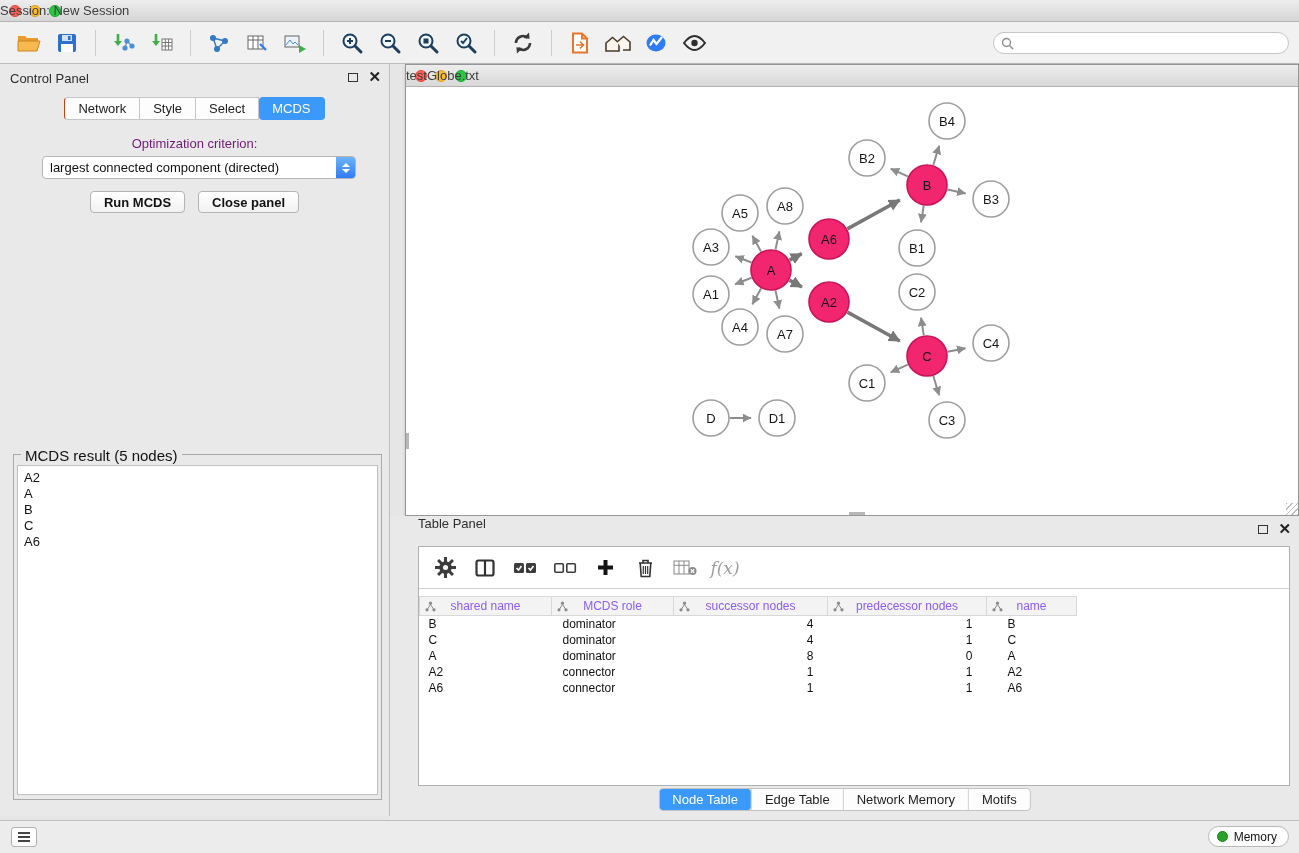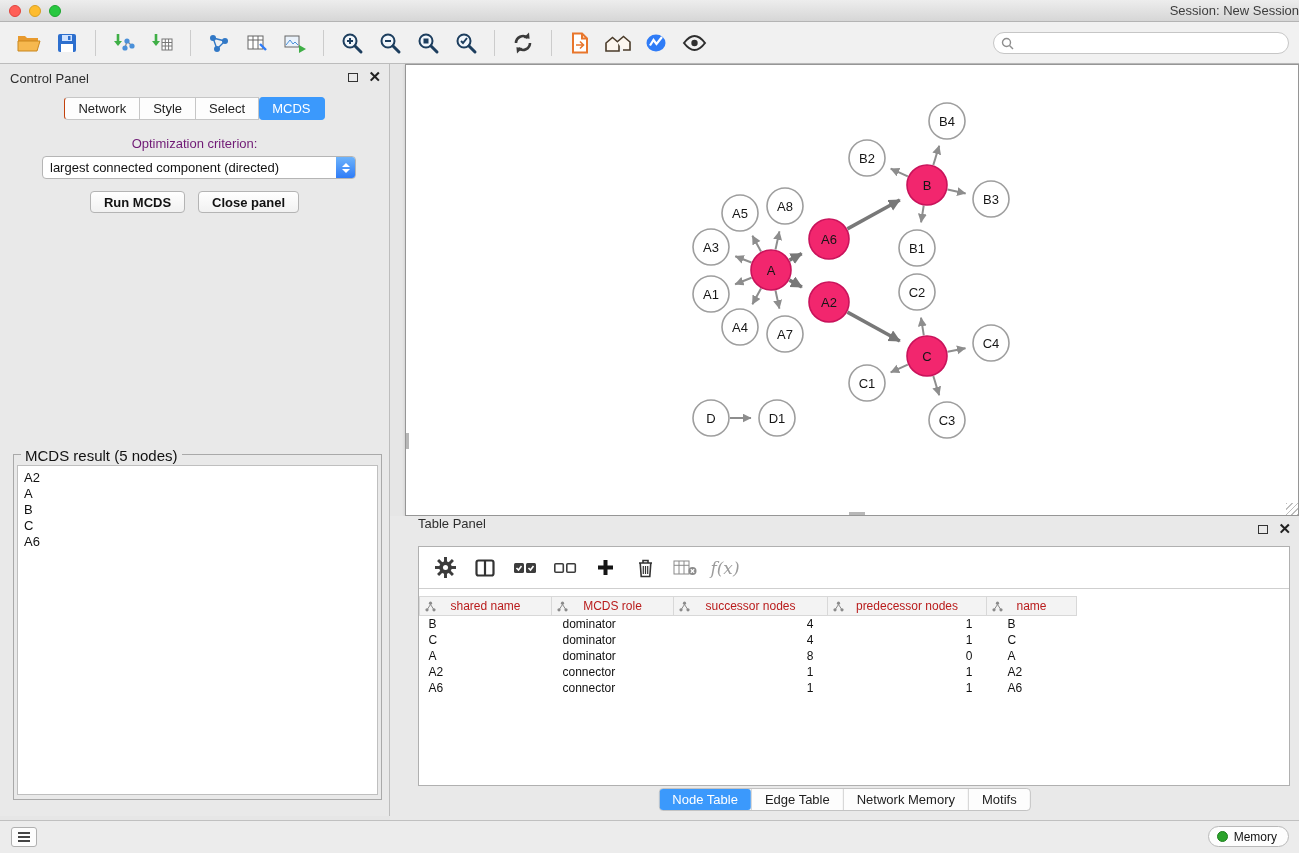--- a/index.html
+++ b/index.html
@@ -7,21 +7,21 @@
   .stage { position:relative; width:1299px; height:853px; background:#e6e6e6; overflow:hidden; }
 
   
   .titlebar { position:absolute; top:0; left:0; right:0; height:22px;
     background:linear-gradient(#ededed,#d6d6d6); border-bottom:1px solid #b4b4b4; }
   .traffic { position:absolute; left:9px; top:5px; display:flex; gap:8px; }
   .dot { width:12px; height:12px; border-radius:50%; }
   .dot.red    { background:#ff5f57; border:1px solid #e0443e; }
   .dot.yellow { background:#febc2e; border:1px solid #d9a022; }
   .dot.green  { background:#28c840; border:1px solid #1da62f; }
-  .title-text { position:absolute; left:0; right:0; top:3px; text-align:right;
+  .title-text { position:absolute; left:0; right:0; top:3px; text-align:left;
     font-size:13px; color:#3d3d3d; }
 
   
   .toolbar { position:absolute; top:22px; left:0; right:0; height:42px;
     background:#f1f1f1; border-bottom:1px solid #bcbcbc;
     display:flex; align-items:center; padding:0 10px; }
   .tb-icons { display:flex; align-items:center; }
   .tb-btn { width:38px; height:34px; display:flex; align-items:center; justify-content:center;
     border-radius:4px; cursor:default; }
   .tb-sep { width:1px; height:26px; background:#cccccc; margin:0 9px; }
@@ -89,21 +89,21 @@
     font-size:13px; color:#2e2e2e; position:relative; }
   .tp-card { position:absolute; left:28px; top:30px; right:9px; height:240px;
     background:#fff; border:1px solid #b0b0b0; }
   .tp-toolbar { height:42px; border-bottom:1px solid #cfcfcf; display:flex; align-items:center;
     gap:4px; padding:16px 8px; }
   .tp-toolbar .tb-btn { width:36px; height:32px; }
   .fx { font-family:"DejaVu Serif",serif; font-style:italic; font-size:17px; color:#9c9c9c; }
 
   .node-table { border-collapse:collapse; table-layout:fixed; width:100%; margin-top:7px; }
   .node-table th { background:#f3f3f3; border:1px solid #d8d8d8; font-weight:normal;
-    font-size:12px; height:19px; position:relative; color:#b91c1c; }
+    font-size:12px; height:19px; position:relative; color:#8b5cf6; }
   .hicon { position:absolute; left:5px; top:4px; }
   .node-table td { font-size:12px; height:16px; color:#111; white-space:nowrap; overflow:hidden; }
   td.c0 { padding-left:9px; }
   td.c1 { padding-left:11px; }
   td.c2, td.c3 { text-align:right; padding-right:14px; }
   td.c4 { padding-left:21px; }
 
   .bottom-tabs { position:absolute; left:50%; transform:translateX(-50%); bottom:9px;
     display:flex; background:#fdfdfd; border:1px solid #c3c3c3; border-radius:4px; }
   .bt-tab { font-size:13px; padding:3px 13px; color:#222; border-left:1px solid #d2d2d2; cursor:default; }
@@ -335,20 +335,28 @@
           <div class="result-item">A2</div>
           <div class="result-item">A</div>
           <div class="result-item">B</div>
           <div class="result-item">C</div>
           <div class="result-item">A6</div>
         </div>
     </div>
   </div>
 
   <div class="net-window">
+    <div class="net-titlebar">
+      <div class="traffic">
+        <div class="dot red"></div>
+        <div class="dot yellow"></div>
+        <div class="dot green"></div>
+      </div>
+      <div class="title-text">testGlobe.txt</div>
+    </div>
     <div class="net-canvas-wrap">
       <svg class="net-canvas" viewBox="0 0 892 428">
           <defs>
             <marker id="arr" markerUnits="userSpaceOnUse" markerWidth="11" markerHeight="10" refX="8.5" refY="4.5" orient="auto">
               <path d="M0,0 L9,4.5 L0,9 z" fill="#8D8D8D"></path>
             </marker>
             <marker id="arrB" markerUnits="userSpaceOnUse" markerWidth="15" markerHeight="13" refX="11" refY="6" orient="auto">
               <path d="M0,0 L12,6 L0,12 z" fill="#787878"></path>
             </marker>
           </defs>

